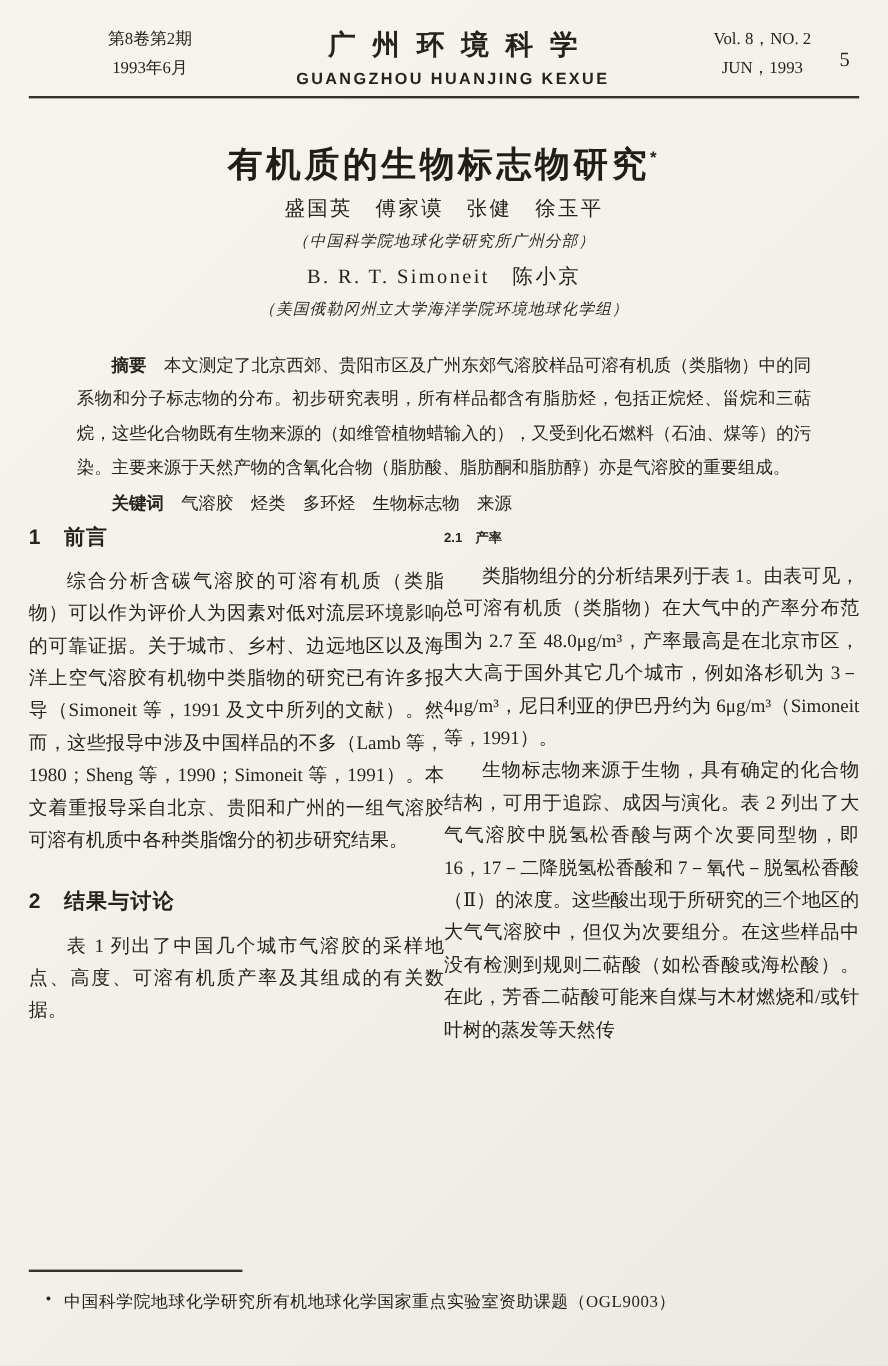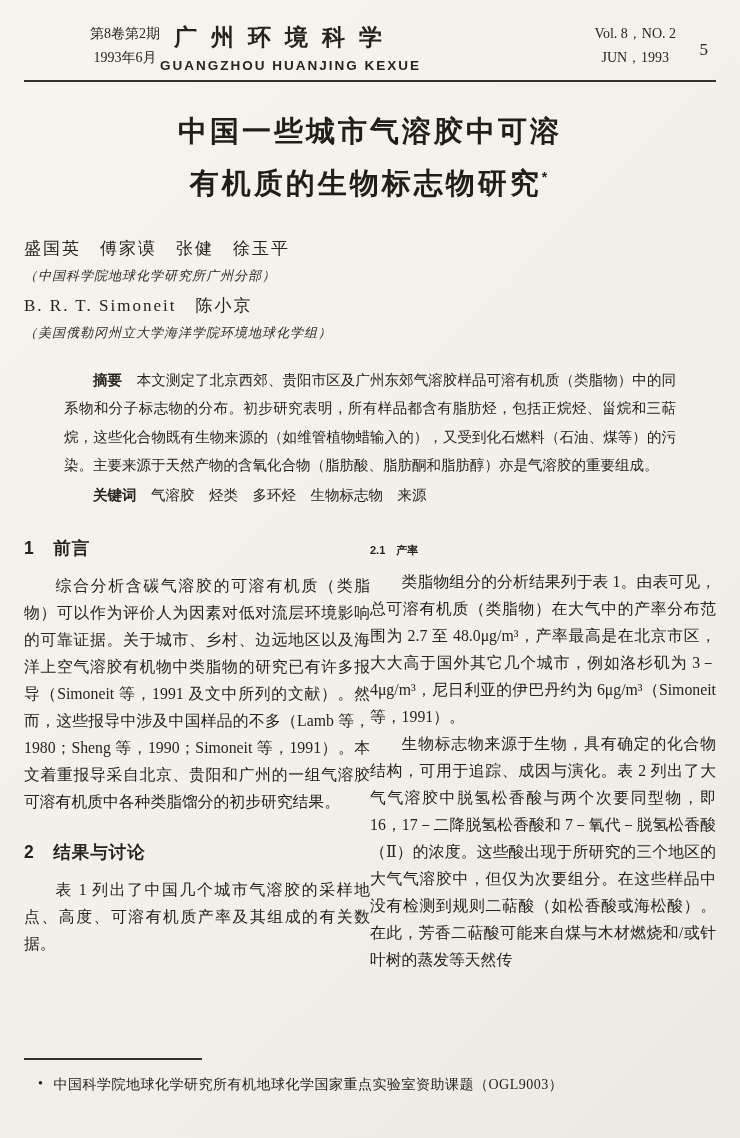--- a/index.html
+++ b/index.html
@@ -15,21 +15,21 @@
     padding:18px 24px 0 24px;
     overflow:hidden;
     font-family:"Liberation Serif","DejaVu Serif",serif;
   }
   
   .journal-header{
     display:flex;align-items:flex-start;justify-content:space-between;
     position:relative;padding:4px 6px 0 66px;
   }
   .jh-left{font-size:14px;line-height:24px;text-align:center;white-space:nowrap;}
-  .jh-center{flex:1;}
+  .jh-center{text-align:center;flex:1;}
   .jh-title{
     font-size:23px;font-weight:bold;letter-spacing:14px;
     white-space:nowrap;text-indent:14px;
   }
   .jh-pinyin{
     font-family:"Liberation Sans","DejaVu Sans",sans-serif;
     font-size:13.5px;font-weight:bold;letter-spacing:2px;margin-top:5px;white-space:nowrap;
   }
   .jh-right{font-size:14px;line-height:24px;text-align:center;white-space:nowrap;margin-right:34px;}
   .jh-page{
@@ -39,38 +39,38 @@
     border-top:2px solid #35322c;margin-top:7px;
   }
   
   .title-block{text-align:center;margin-top:26px;}
   .title-line{
     font-family:"Liberation Sans","DejaVu Sans",sans-serif;
     font-size:29px;font-weight:bold;letter-spacing:3px;line-height:46px;color:#211e19;
   }
   .title-mark{font-size:14px;vertical-align:super;}
   
-  .authors-block{text-align:left;margin-top:30px;}
+  .authors-block{text-align:center;}
   .author-line{font-size:17px;letter-spacing:2px;line-height:26px;}
   .affil-line{font-size:13px;font-style:italic;line-height:22px;margin-top:3px;letter-spacing:1px;color:#2c2923;font-family:Liberation Serif, serif;}
   .author-line.en{margin-top:6px;}
   
   .abstract-block{
     margin:22px 40px 0 40px;
     font-size:14.5px;line-height:28.5px;text-align:justify;
   }
   .abstract-text p{margin:0;text-indent:2em;}
   .inline-label{
     font-family:"Liberation Sans","DejaVu Sans",sans-serif;
     font-weight:bold;
   }
   .keywords-line{margin-top:1px;text-indent:2em;}
   
   .body-columns{
-    display:flex;margin-top:26px;
+    display:flex;
   }
   .col{flex:1;min-width:0;font-size:15.8px;line-height:27px;text-align:justify;}
   .sec-heading{
     font-family:"Liberation Sans","DejaVu Sans",sans-serif;
     font-size:17.5px;font-weight:bold;margin:0 0 10px 0;letter-spacing:1px;
   }
   .sec-heading.mid{margin-top:24px;}
   .sub-heading{
     font-family:"Liberation Sans","DejaVu Sans",sans-serif;
     font-size:11px;font-weight:bold;margin:2px 0 4px 0;
@@ -102,21 +102,20 @@
     </div>
     <div class="jh-right">
       <div>Vol. 8，NO. 2</div>
       <div>JUN，1993</div>
     </div>
     <div class="jh-page">5</div>
   </header>
   <div class="header-rule"></div>
 
   <div class="title-block">
-    <div class="title-line">中国一些城市气溶胶中可溶</div>
     <div class="title-line"><span>有机质的生物标志物研究</span><span class="title-mark">*</span></div>
   </div>
 
   <div class="authors-block">
     <div class="author-line">盛国英　傅家谟　张健　徐玉平</div>
     <div class="affil-line">（中国科学院地球化学研究所广州分部）</div>
     <div class="author-line en">B. R. T. Simoneit　陈小京</div>
     <div class="affil-line">（美国俄勒冈州立大学海洋学院环境地球化学组）</div>
   </div>
 

